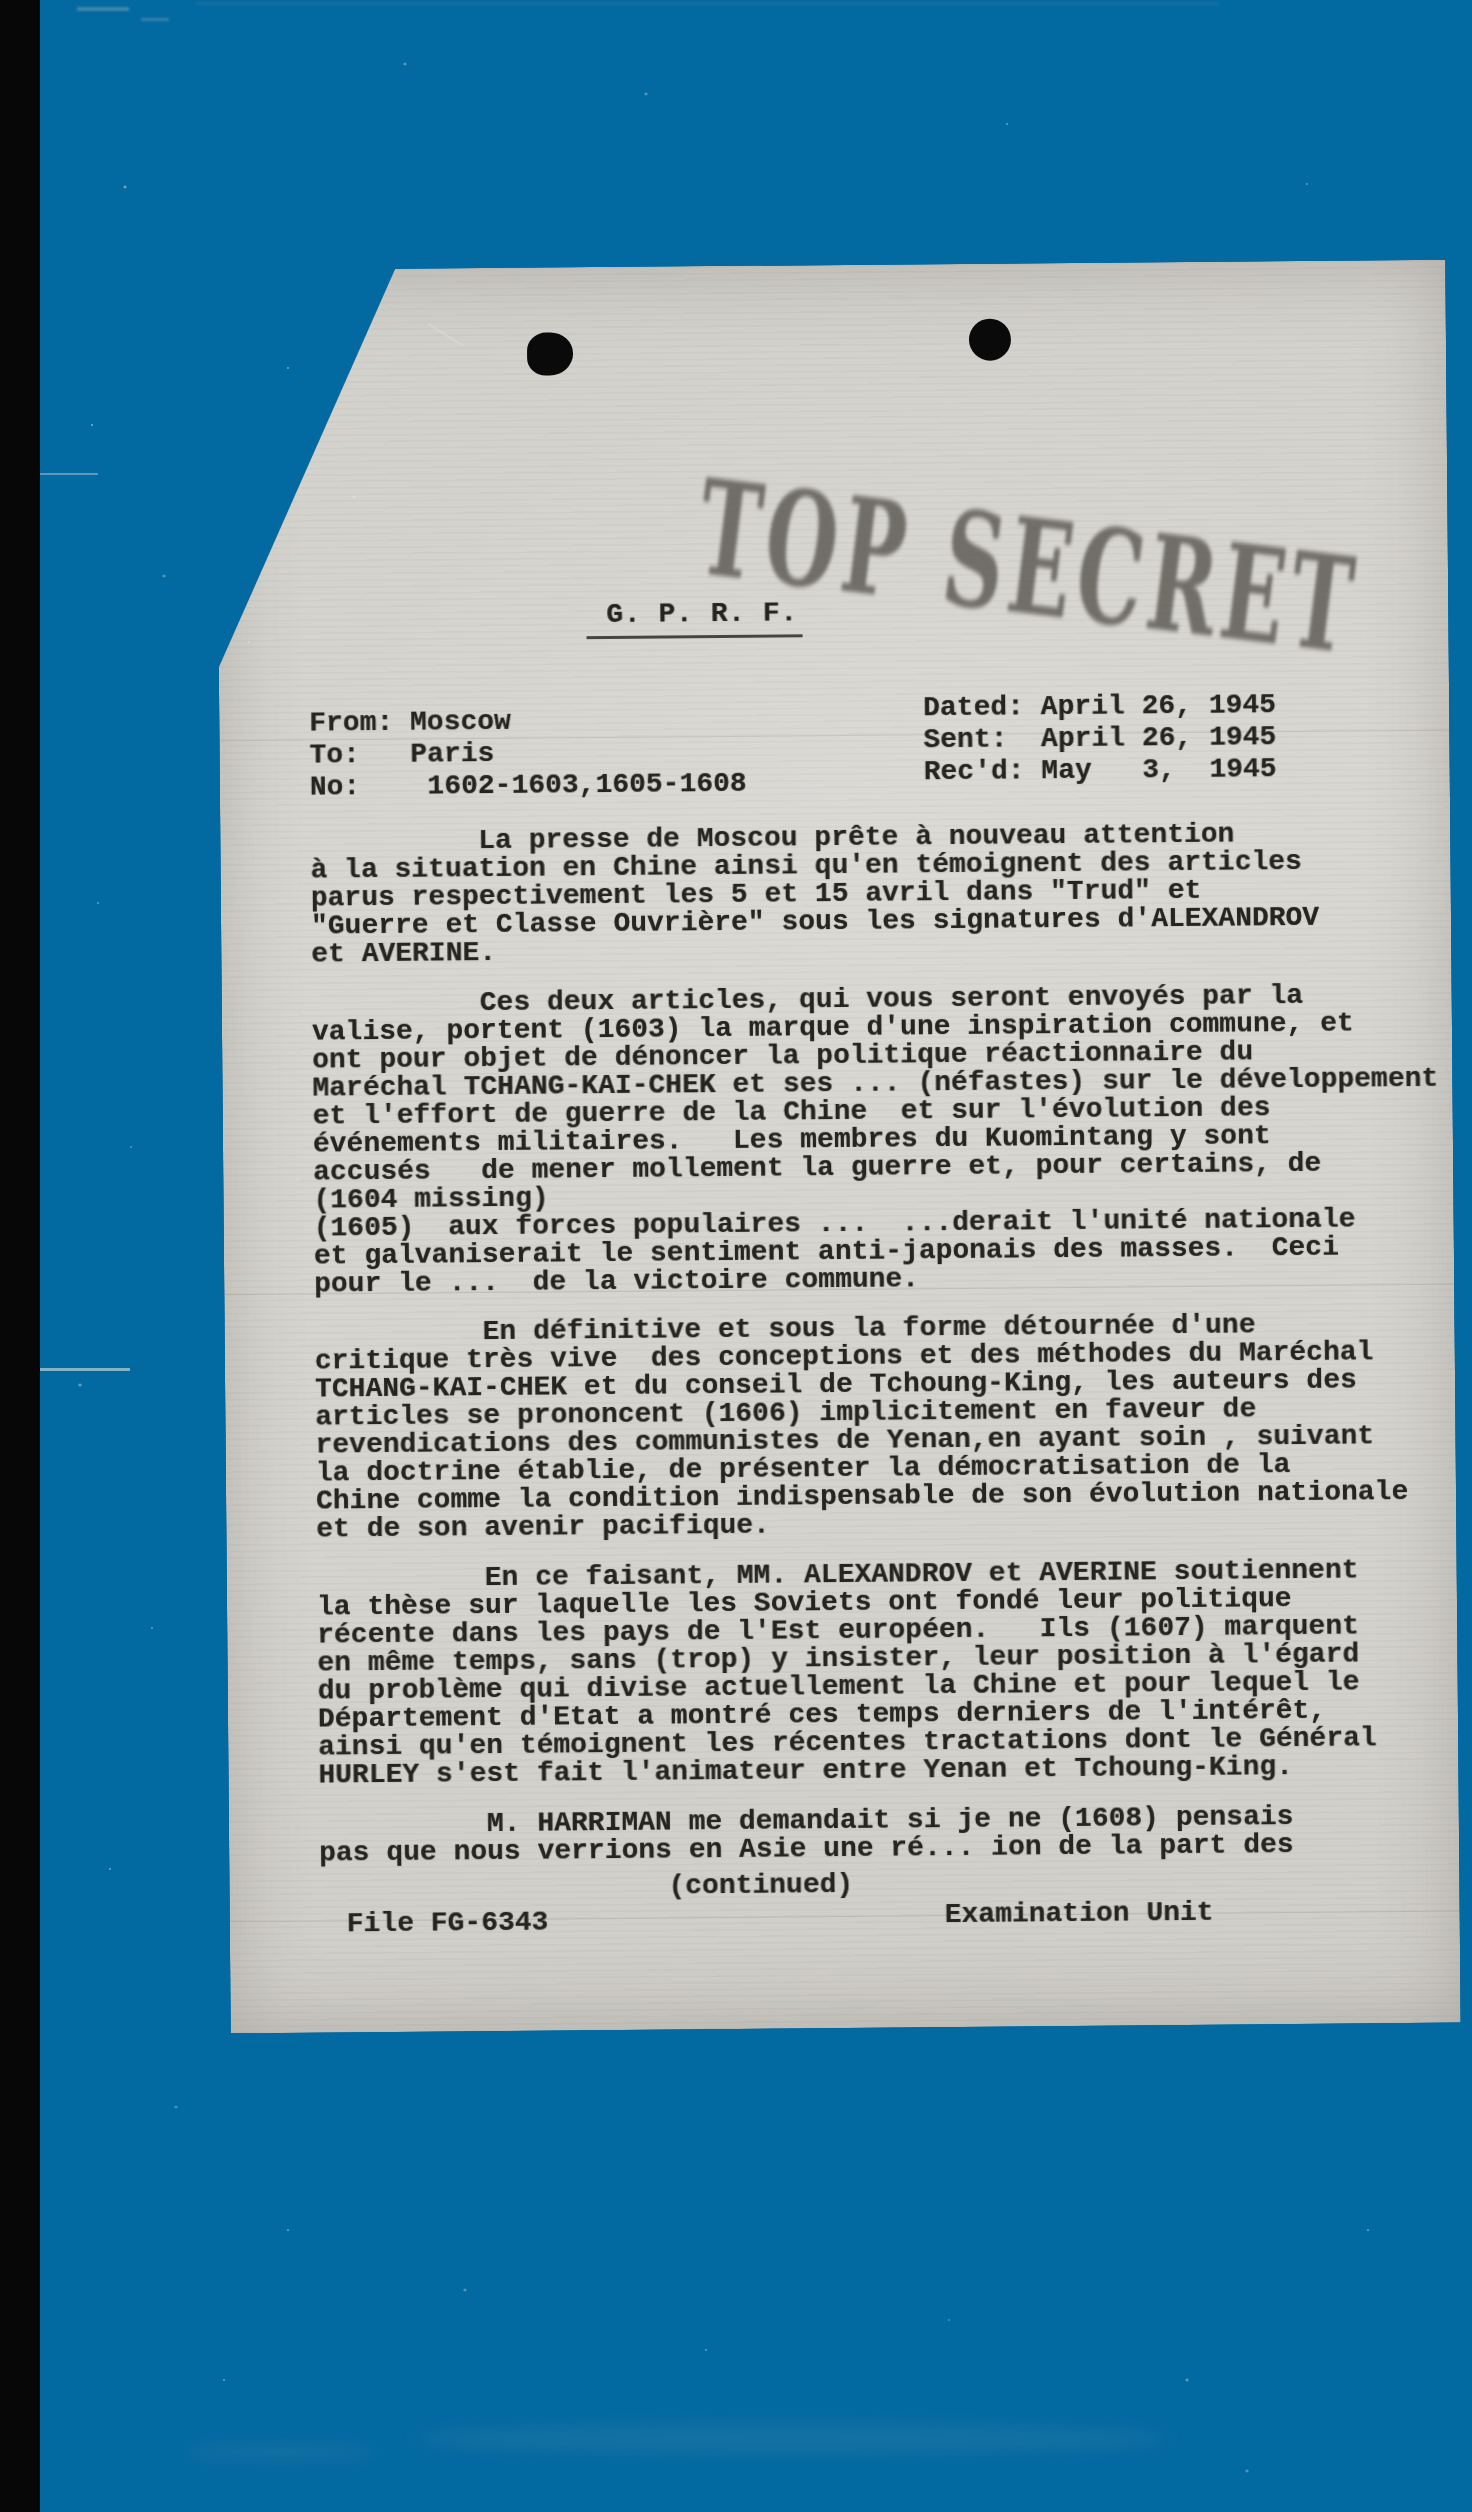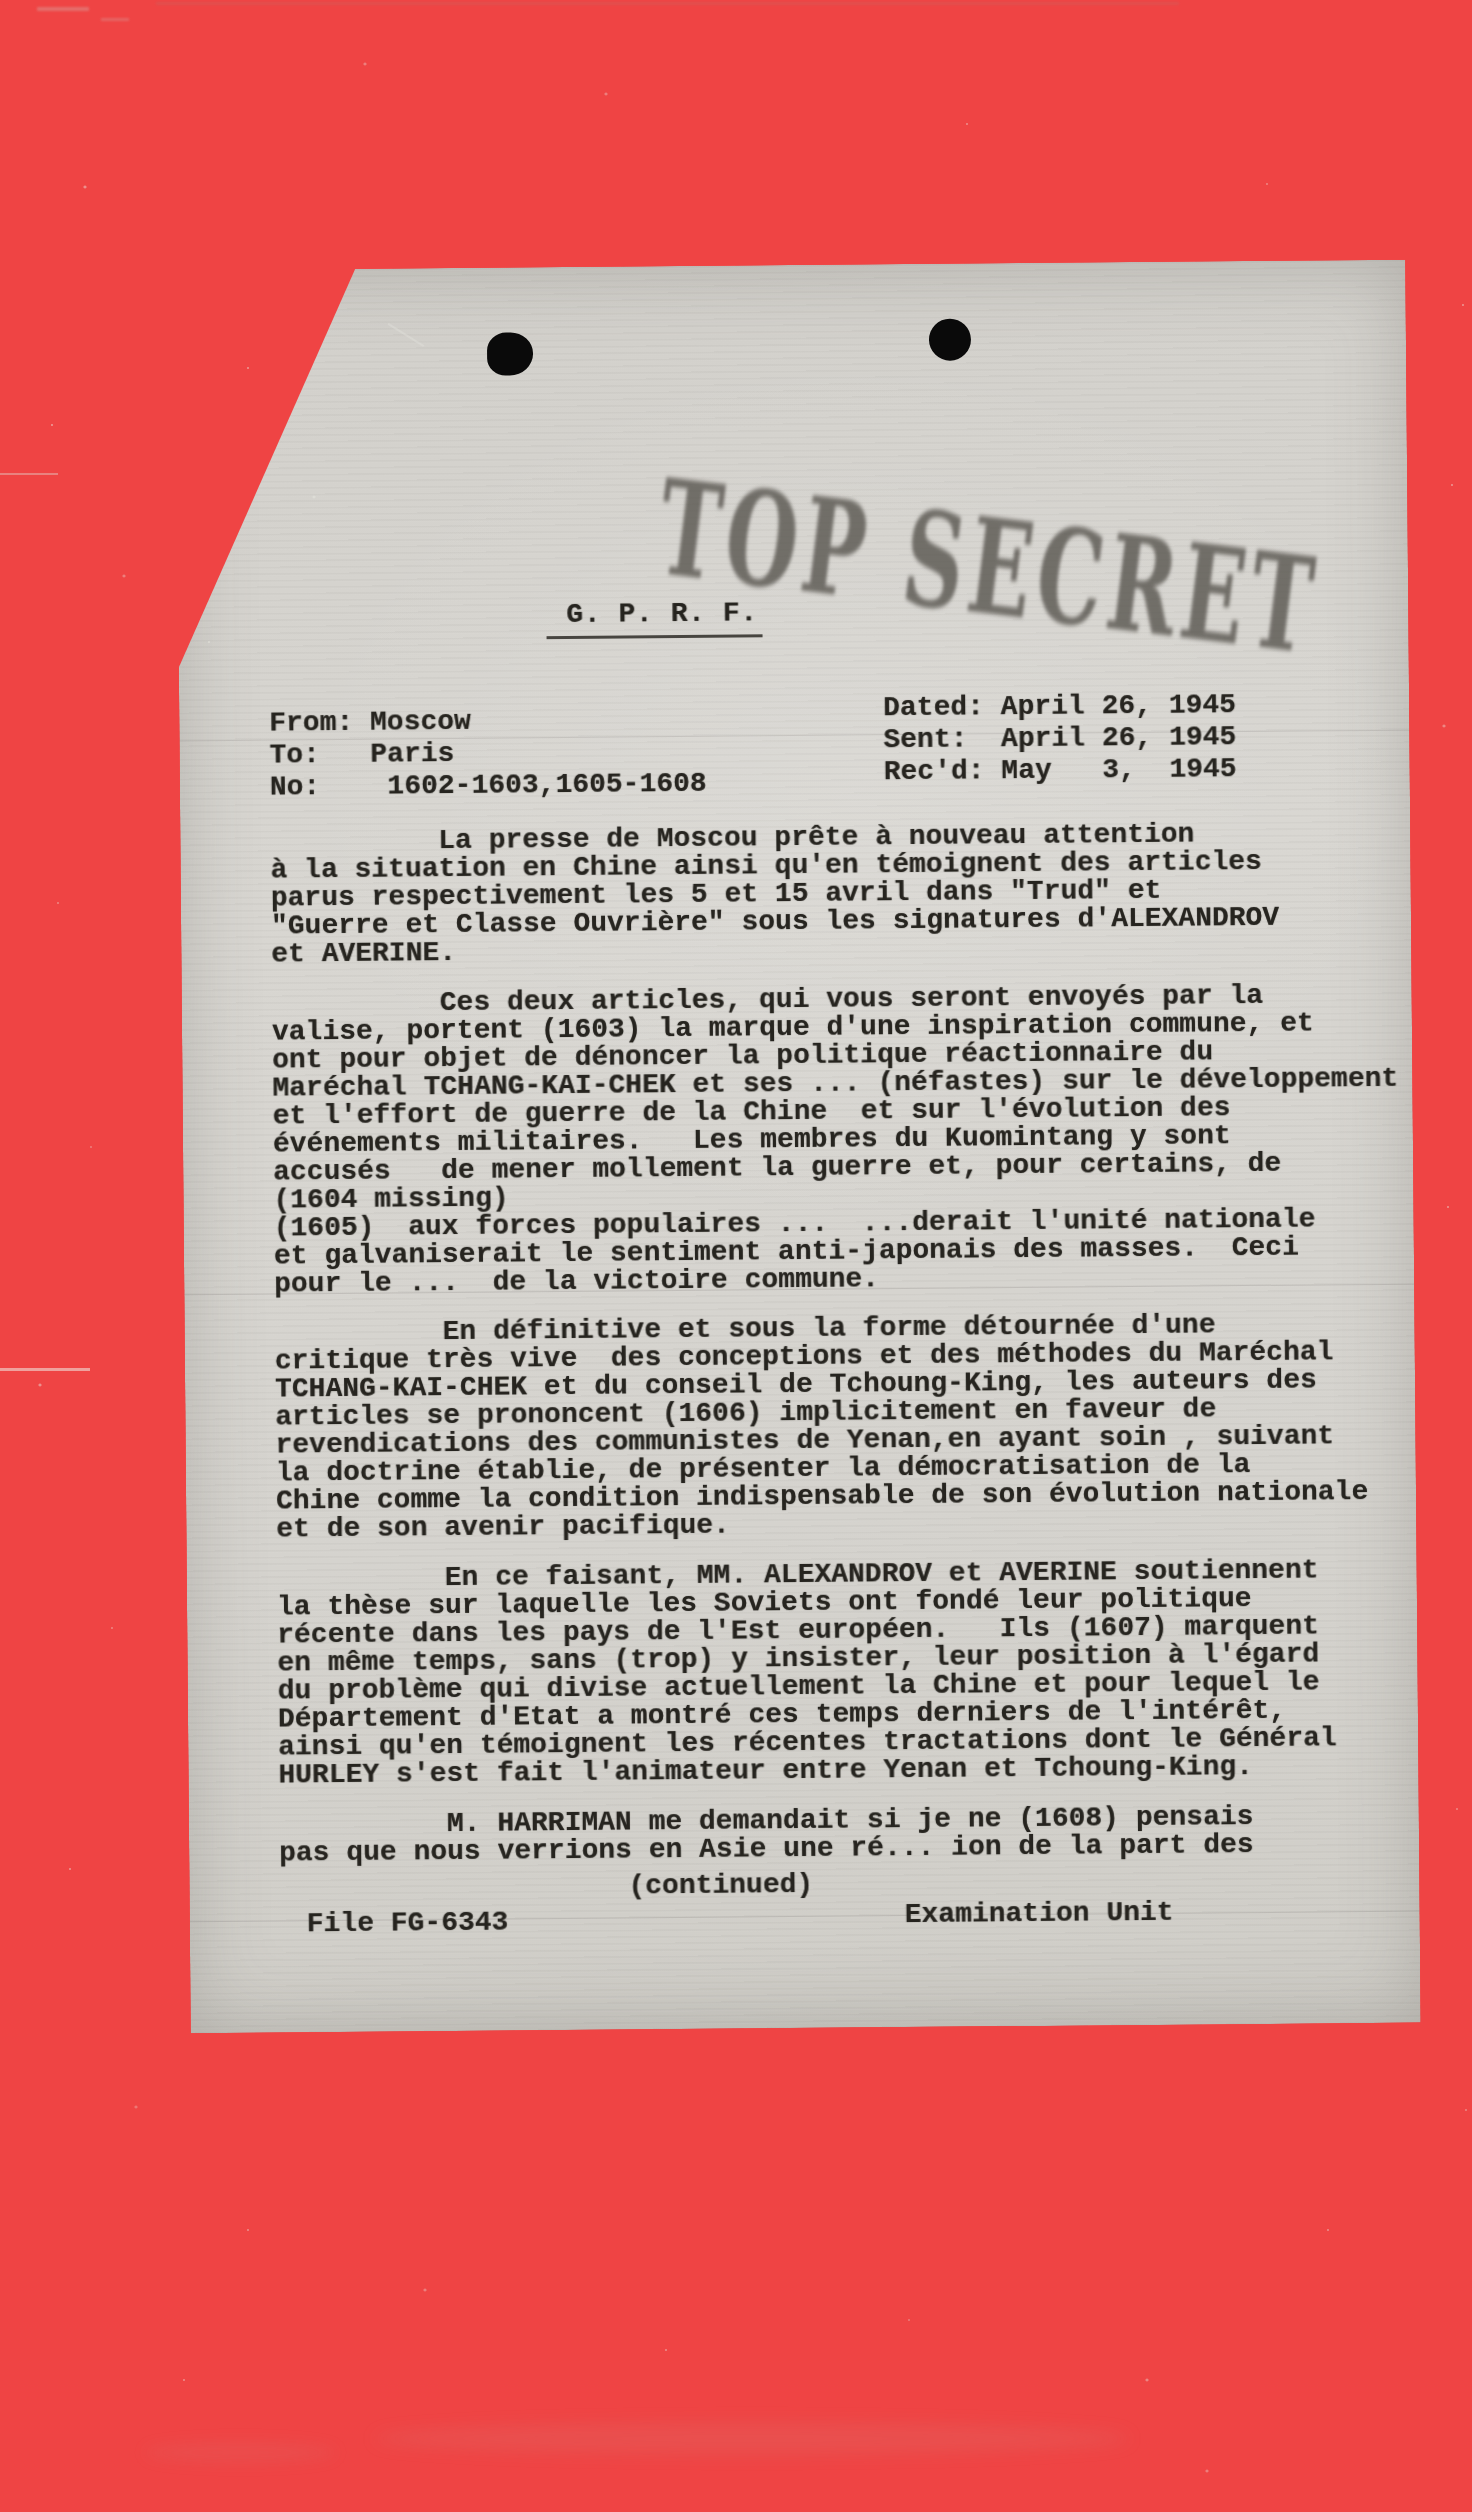--- a/index.html
+++ b/index.html
@@ -1,21 +1,21 @@
 <!DOCTYPE html>
 <html style="font-size:9.6px"><head>
 <meta charset="utf-8">
 <style>
   html,body{margin:0;padding:0;}
   body{
     width:1473px;height:2512px;position:relative;overflow:hidden;
     background:#070707;
     font-family:"Liberation Mono",monospace;
   }
-  .frame{position:absolute;inset:0;background:#ef4444;}
+  .frame{position:absolute;inset:0;background:#0369a1;margin-left:40px;}
 
   
   .page{
     position:absolute;left:183px;top:265px;width:1230px;height:1763px;
     background:linear-gradient(175deg,#d2d0cb 0%,#d8d6d1 35%,#d5d3ce 70%,#cfcdc7 100%);
     clip-path:polygon(180px 0,100% 0,100% 100%,0 100%,0 397px);
     transform:rotate(-0.5deg);
     box-shadow:inset 0 0 78px rgba(95,92,85,.30);
   }
   .banding{

